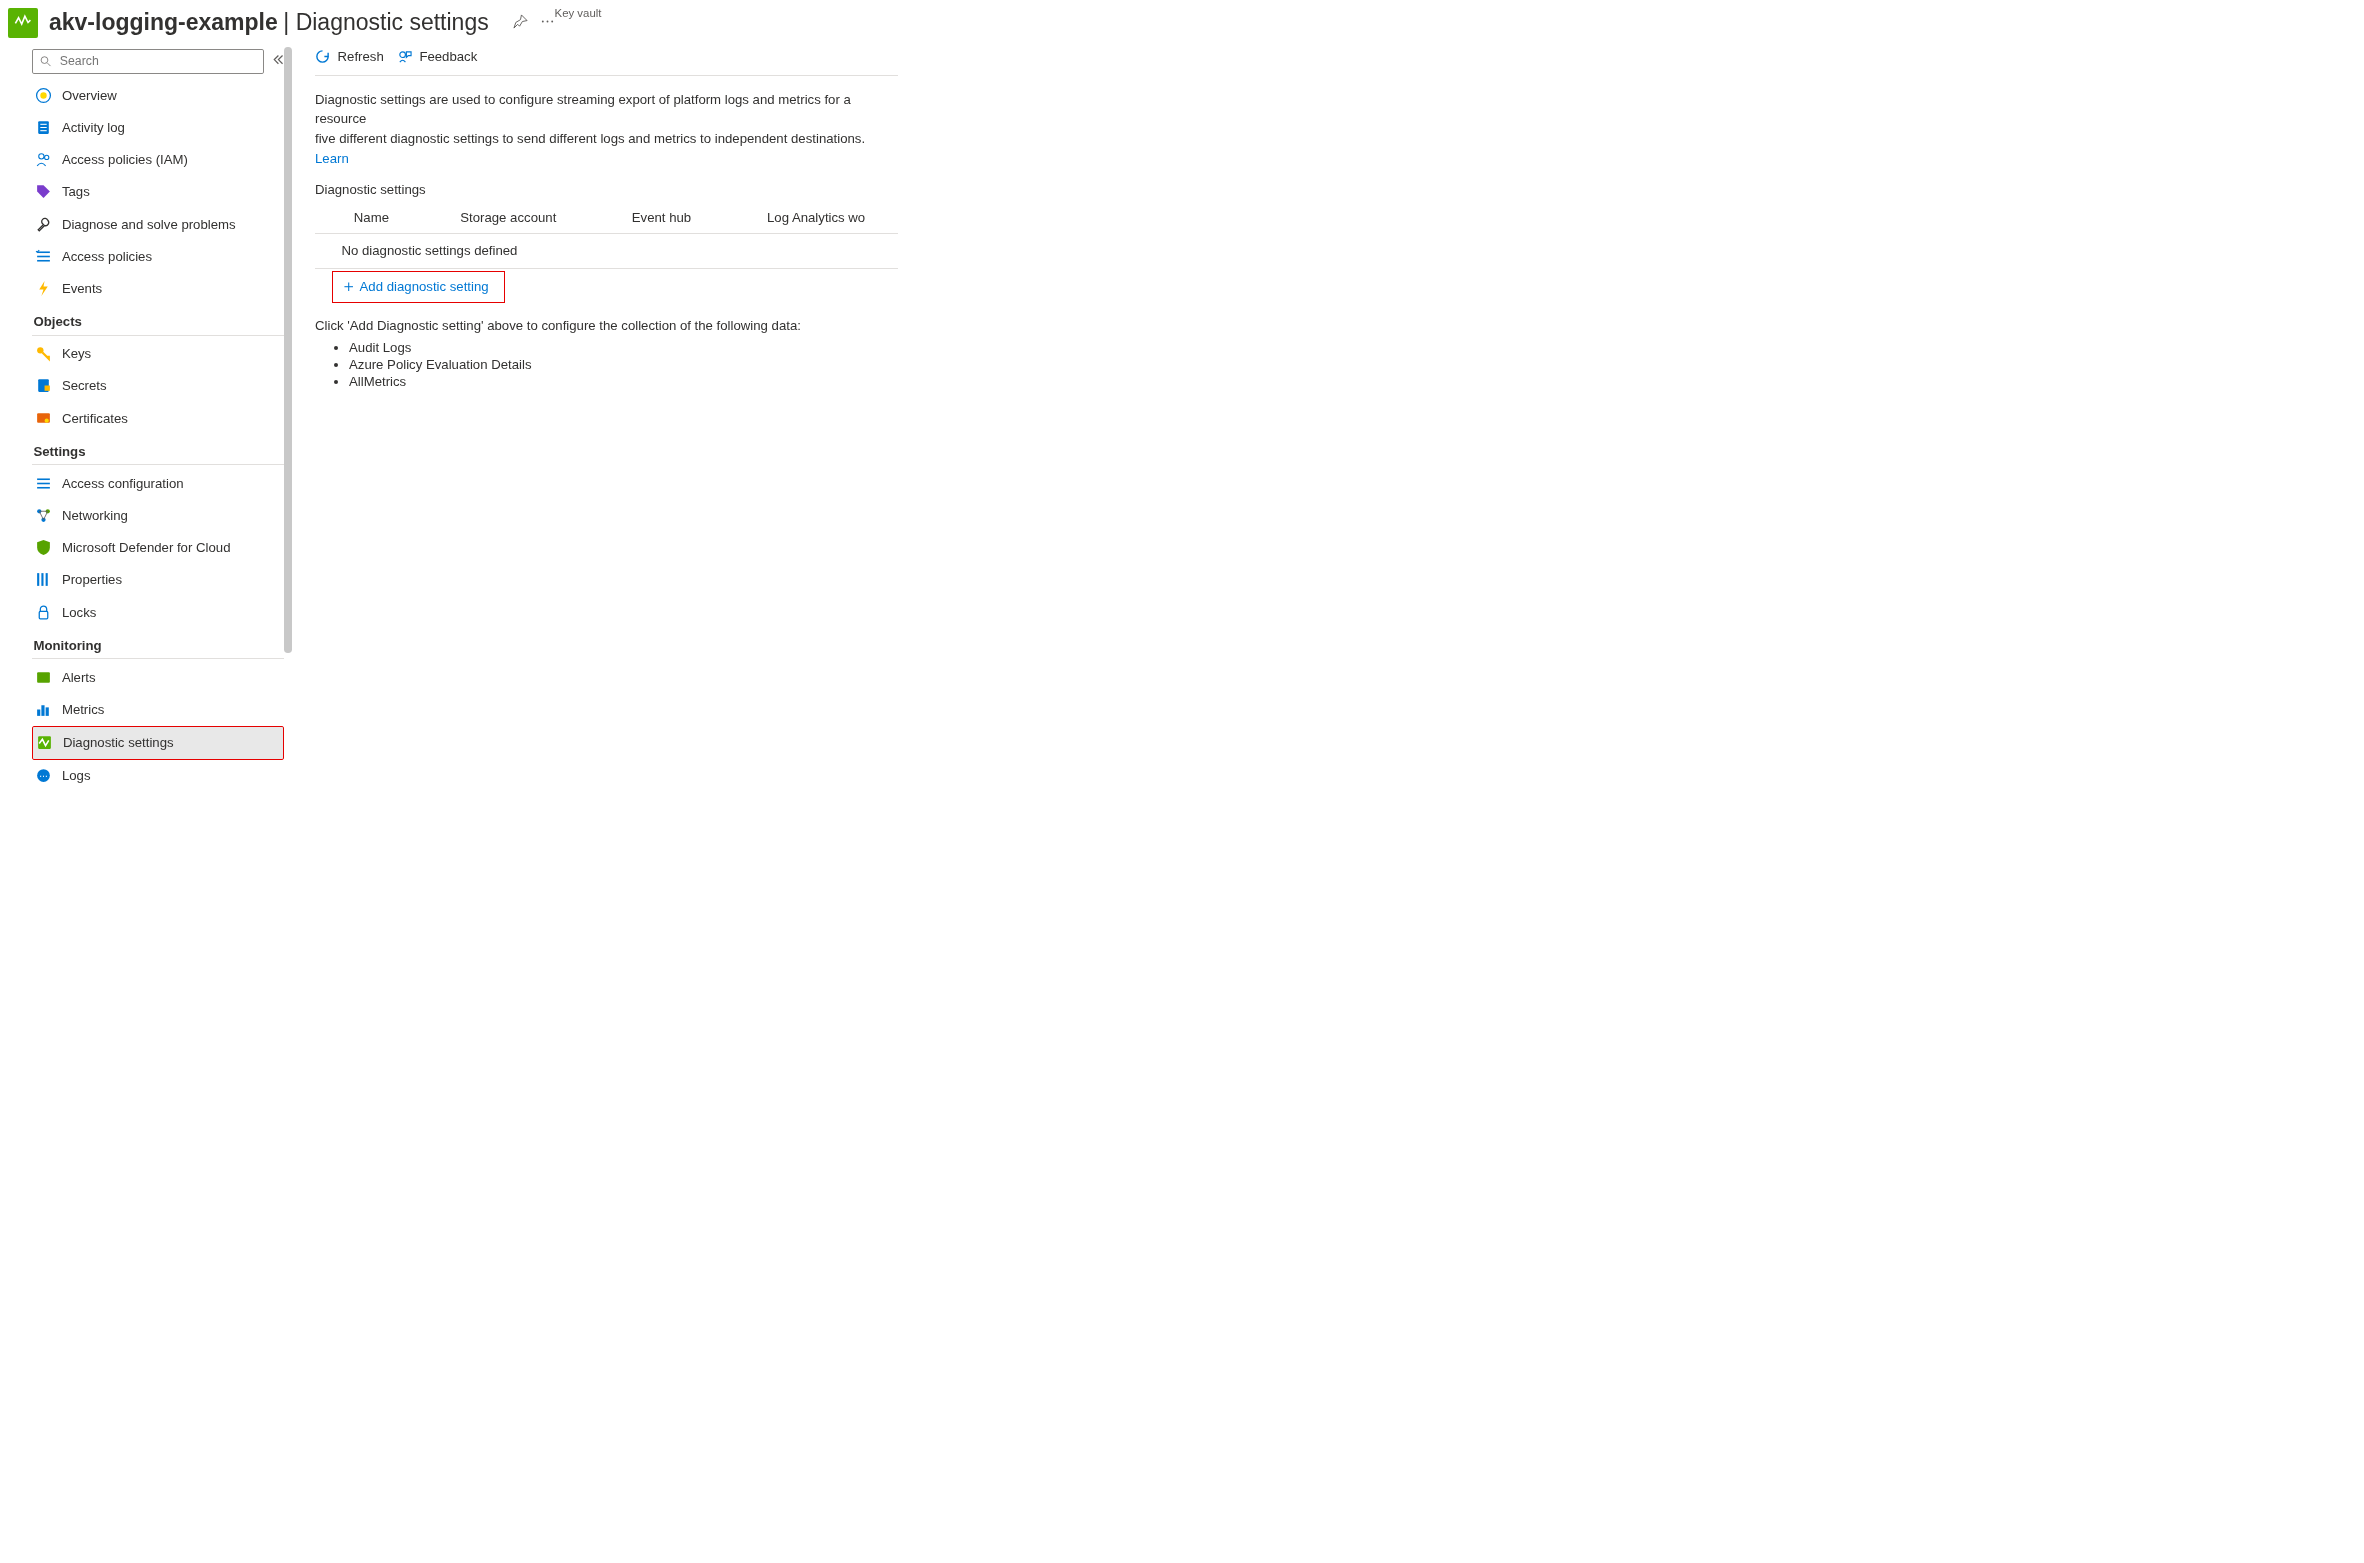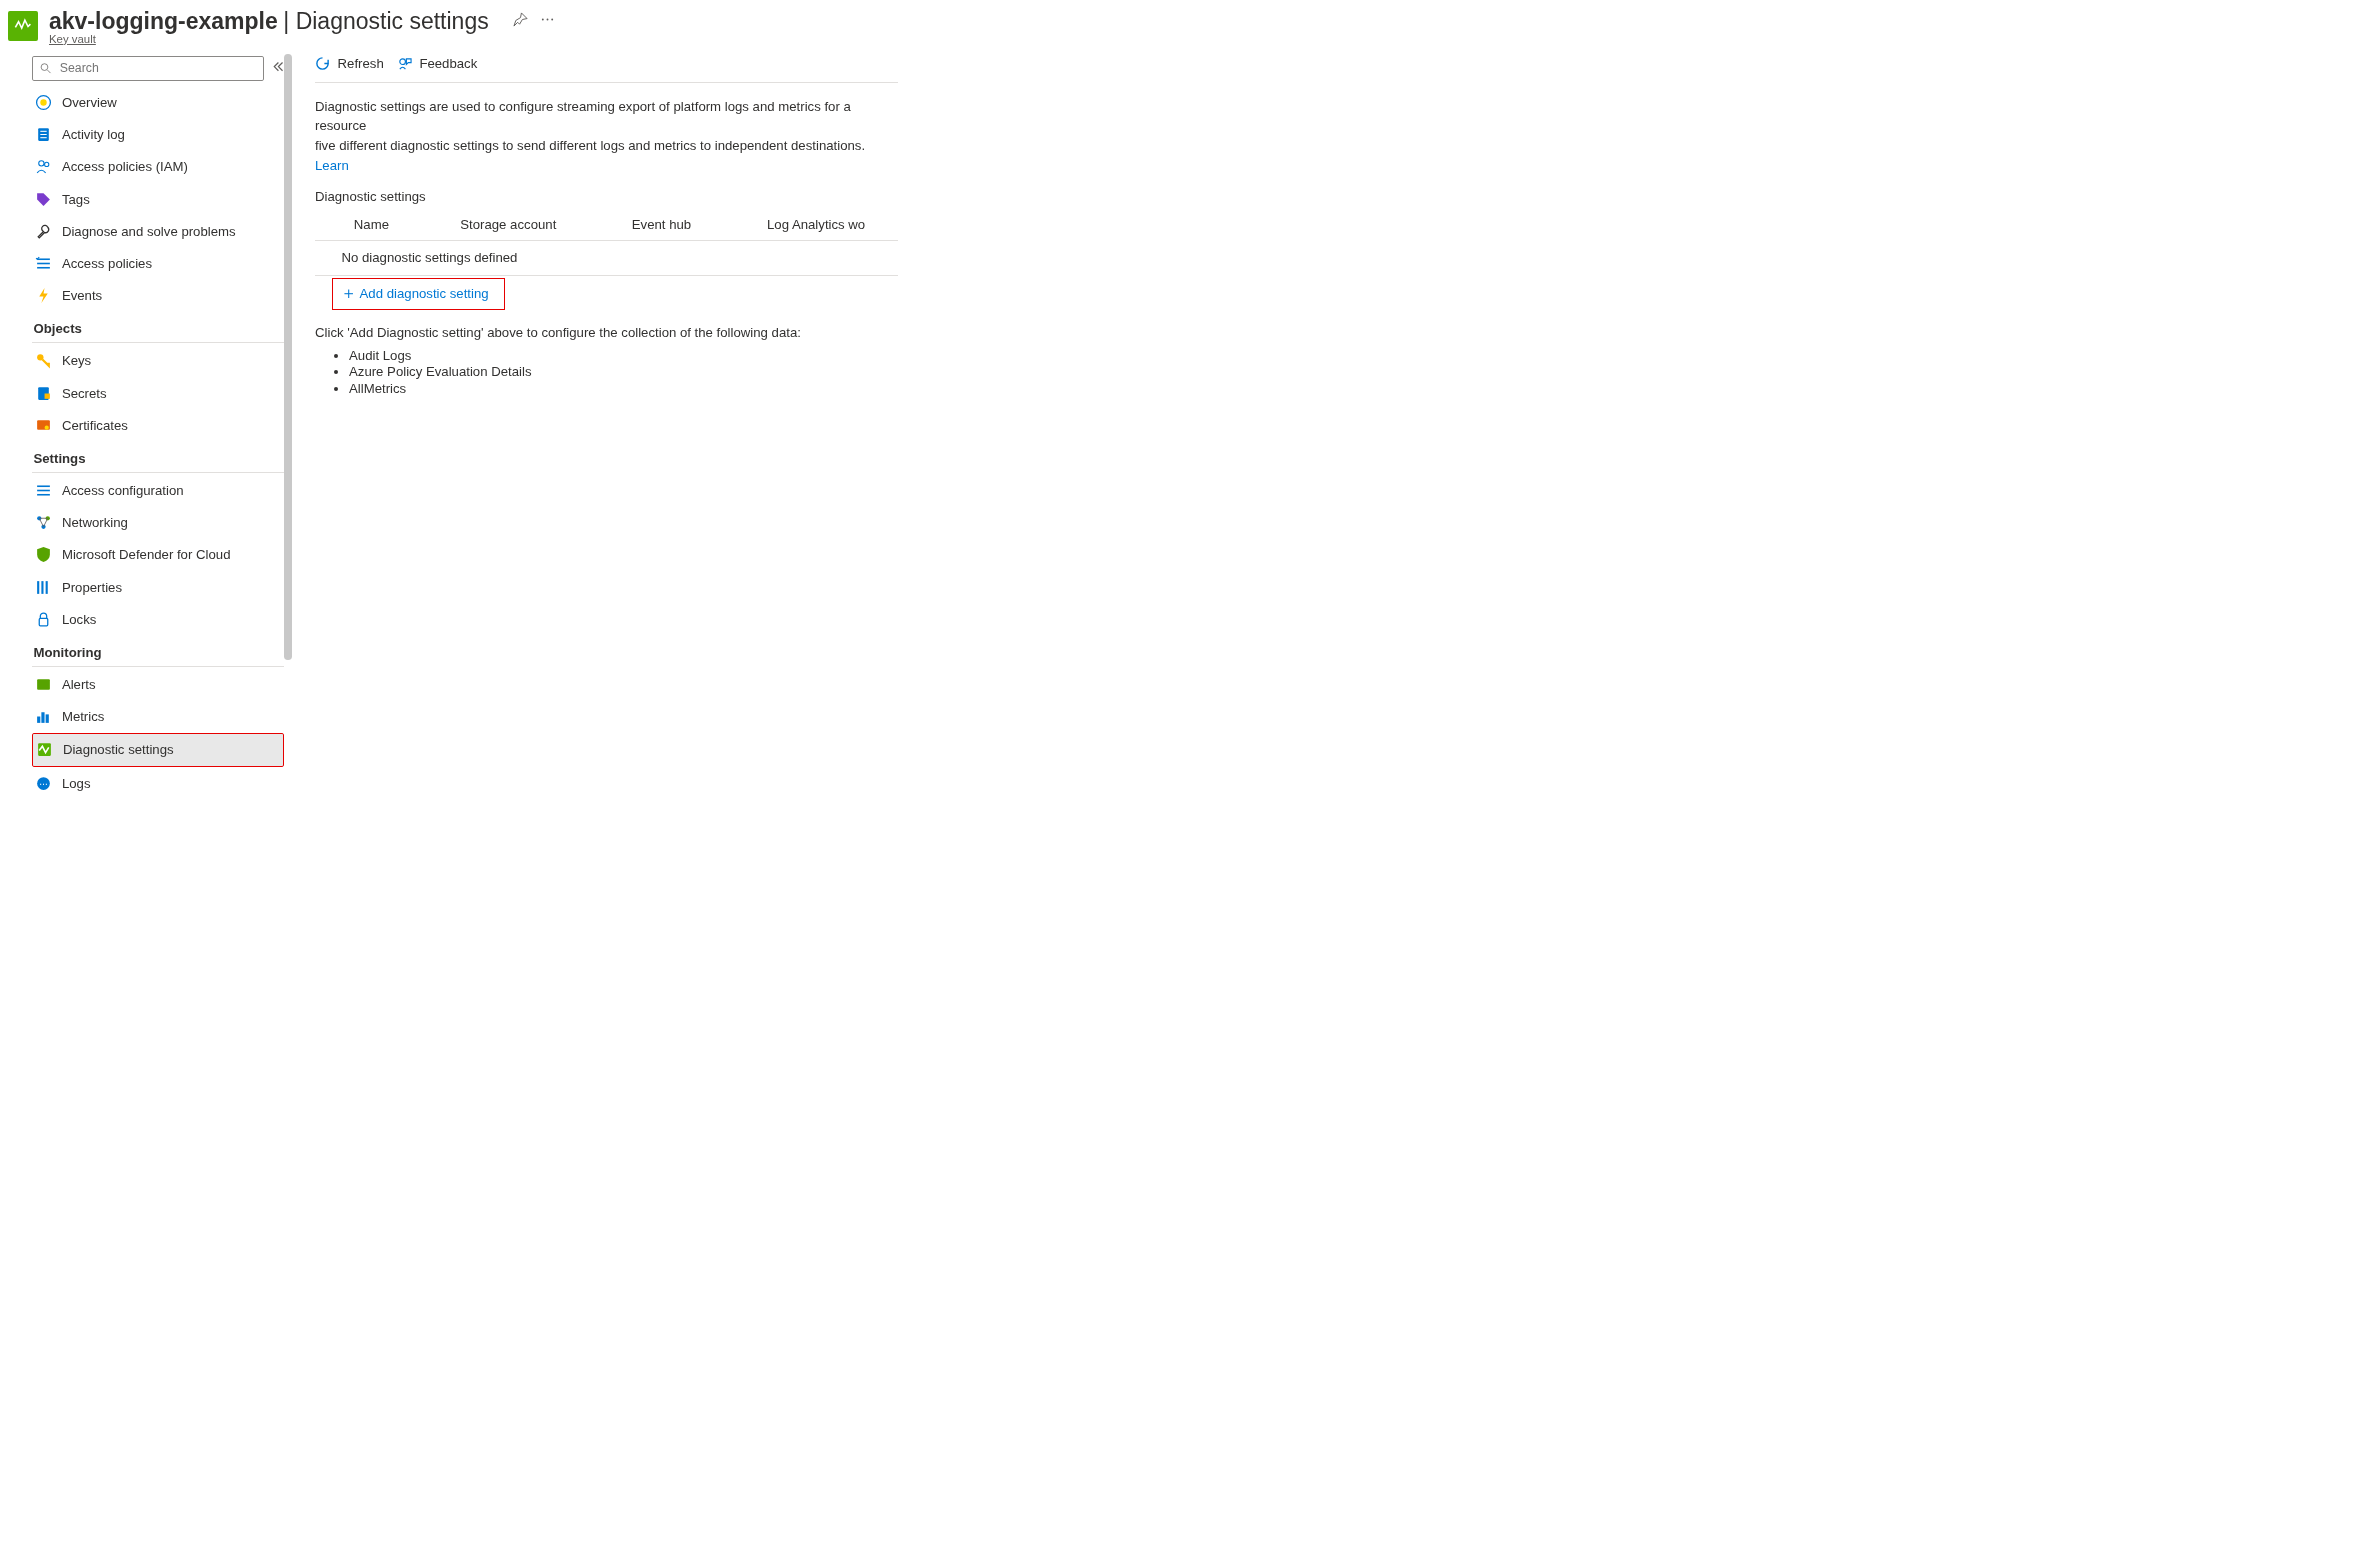--- a/index.html
+++ b/index.html
@@ -4,25 +4,25 @@
 <style>
 * { box-sizing: border-box; margin: 0; padding: 0; font-family: "Segoe UI", -apple-system, sans-serif; }
 body { background: #fff; color: #323130; font-size: 13.2px; }
 
 .container { display: flex; flex-direction: column; width: 100%; }
 
 
 .header { display: flex; align-items: center; padding: 7.6px 7.6px 3.8px 7.6px; gap: 11.4px; }
 .header-icon { width: 30px; height: 30px; background: #59b303; border-radius: 1.9px; display: flex; align-items: center; justify-content: center; }
 .header-icon svg { width: 19px; height: 19px; fill: #fff; }
-.header-text { display: flex; flex-direction: column; }
+.header-text { display: flex; flex-direction: row; }
 .header-title-row { display: flex; align-items: center; gap: 15px; }
 .header-title { font-size: 23px; font-weight: 600; color: #323130; }
 .header-subtitle { font-size: 23px; font-weight: 400; color: #323130; margin-left: -9.5px; }
-.header-subtext { font-size: 11.4px; color: #605e5c; margin-top: -1.9px; text-decoration: underline; }
+.header-subtext { font-size: 11.4px; color: #605e5c; margin-top: -1.9px; }
 .header-actions { display: flex; gap: 11.4px; margin-left: 9.5px; }
 .header-action { cursor: pointer; color: #605e5c; }
 
 
 .body { display: flex; }
 
 
 .sidebar { width: 268px; flex-shrink: 0; padding: 7.6px; position: relative; margin-left: 24px; }
 .sidebar-scroll { position: absolute; right: 0; top: 5.7px; width: 7.6px; height: 606px; background: #c8c8c8; border-radius: 3.8px; }
 .search-row { display: flex; align-items: center; gap: 7.6px; margin-bottom: 5.7px; }

